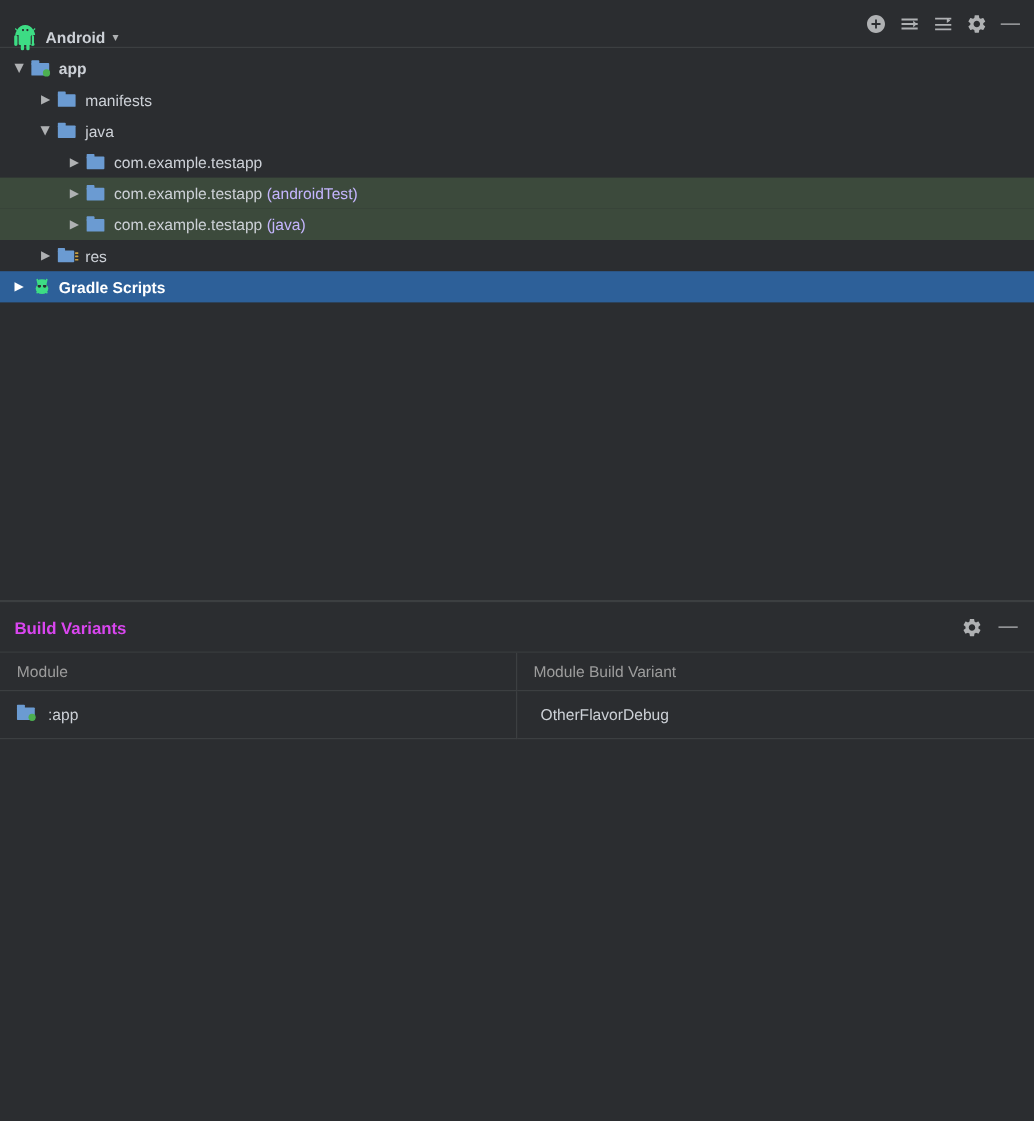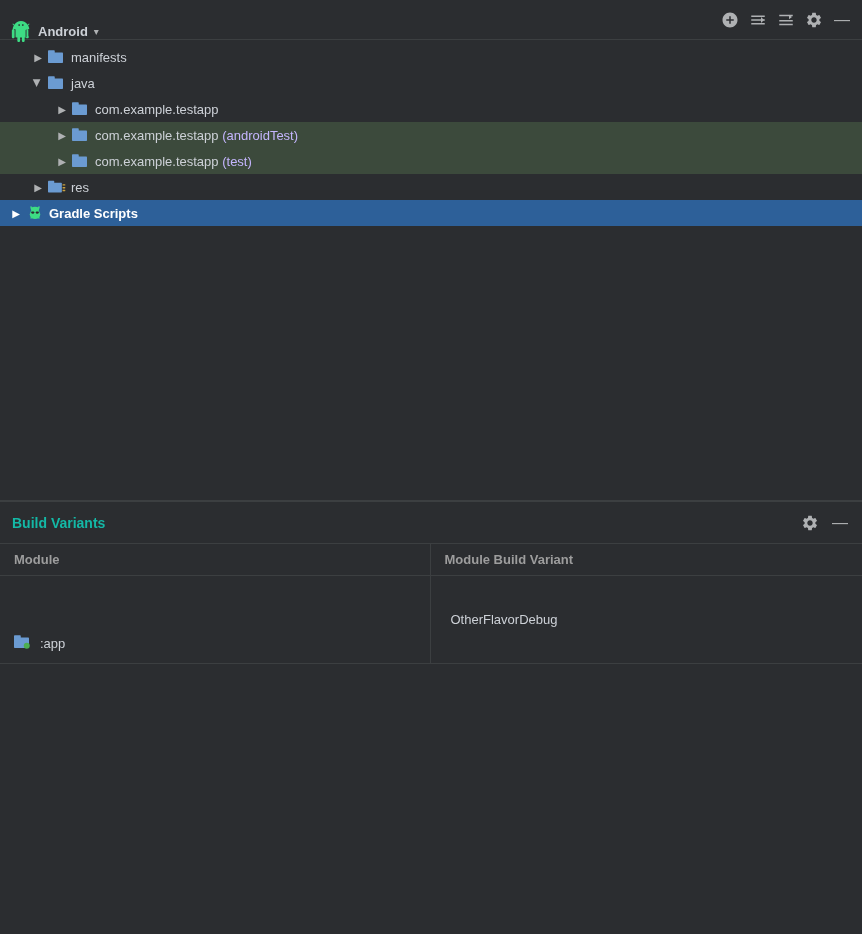--- a/index.html
+++ b/index.html
@@ -148,39 +148,39 @@
       align-items: center;
       justify-content: space-between;
       padding: 8px 12px;
       border-bottom: 1px solid #3c3f41;
       height: 42px;
     }
 
     .build-variants-title {
       font-size: 14px;
       font-weight: bold;
-      color: #14b8a6;
+      color: #d946ef;
     }
 
     .build-variants-icons {
       display: flex;
       align-items: center;
       gap: 10px;
     }
 
     
     .variants-table {
       width: 100%;
       border-collapse: collapse;
     }
 
     .variants-table th {
       text-align: left;
       padding: 8px 14px;
-      font-weight: bold;
+      font-weight: normal;
       font-size: 13px;
       color: #9d9d9d;
       border-bottom: 1px solid #3c3f41;
       background: #2b2d30;
     }
 
     .variants-table td {
       padding: 10px 14px;
       border-bottom: 1px solid #3c3f41;
       border-right: 1px solid #3c3f41;
@@ -197,21 +197,20 @@
     .variants-table th:first-child,
     .variants-table td:first-child {
       width: 430px;
       border-right: 1px solid #3c3f41;
     }
 
     .module-cell {
       display: flex;
       align-items: center;
       gap: 8px;
-      margin-top: 48px;
     }
 
     
     svg.android-robot {
       fill: #3ddc84;
     }
   </style>
 </head>
 <body>
 
@@ -252,20 +251,31 @@
           <svg width="18" height="18" viewBox="0 0 24 24" fill="#afb1b3">
               <path d="M19.14,12.94c0.04-0.3,0.06-0.61,0.06-0.94c0-0.32-0.02-0.64-0.07-0.94l2.03-1.58c0.18-0.14,0.23-0.41,0.12-0.61 l-1.92-3.32c-0.12-0.22-0.37-0.29-0.59-0.22l-2.39,0.96c-0.5-0.38-1.03-0.7-1.62-0.94L14.4,2.81c-0.04-0.24-0.24-0.41-0.48-0.41 h-3.84c-0.24,0-0.43,0.17-0.47,0.41L9.25,5.35C8.66,5.59,8.12,5.92,7.63,6.29L5.24,5.33c-0.22-0.08-0.47,0-0.59,0.22L2.74,8.87 C2.62,9.08,2.66,9.34,2.86,9.48l2.03,1.58C4.84,11.36,4.8,11.69,4.8,12s0.02,0.64,0.07,0.94l-2.03,1.58 c-0.18,0.14-0.23,0.41-0.12,0.61l1.92,3.32c0.12,0.22,0.37,0.29,0.59,0.22l2.39-0.96c0.5,0.38,1.03,0.7,1.62,0.94l0.36,2.54 c0.05,0.24,0.24,0.41,0.48,0.41h3.84c0.24,0,0.44-0.17,0.47-0.41l0.36-2.54c0.59-0.24,1.13-0.56,1.62-0.94l2.39,0.96 c0.22,0.08,0.47,0,0.59-0.22l1.92-3.32c0.12-0.22,0.07-0.47-0.12-0.61L19.14,12.94z M12,15.6c-1.98,0-3.6-1.62-3.6-3.6 s1.62-3.6,3.6-3.6s3.6,1.62,3.6,3.6S13.98,15.6,12,15.6z"></path>
             </svg>
         </span>
         <span class="header-icon" title="Minimize">—</span>
       </div>
     </div>
 
     <div class="tree-content">
 
+      <div class="tree-item indent-0" style="padding-left:8px;">
+        <span class="chevron open">▶</span>
+        <span class="folder-icon">
+          <svg width="18" height="16" viewBox="0 0 24 20" fill="none">
+            <rect x="0" y="4" width="20" height="14" rx="1" fill="#6b9bd2"></rect>
+            <rect x="0" y="1" width="9" height="5" rx="1" fill="#6b9bd2"></rect>
+            <circle cx="17" cy="15" r="4" fill="#4caf50"></circle>
+          </svg>
+        </span>
+        <span class="item-label" style="font-weight:bold;">app</span>
+      </div>
 
       <div class="tree-item" style="padding-left:30px;">
         <span class="chevron">▶</span>
         <span class="folder-icon">
           <svg width="18" height="16" viewBox="0 0 24 20" fill="none">
             <rect x="0" y="4" width="20" height="14" rx="1" fill="#6b9bd2"></rect>
             <rect x="0" y="1" width="9" height="5" rx="1" fill="#6b9bd2"></rect>
           </svg>
         </span>
         <span class="item-label">manifests</span>
@@ -305,21 +315,21 @@
       </div>
 
       <div class="tree-item" style="padding-left:54px; background:#3c4a3c;">
         <span class="chevron">▶</span>
         <span class="folder-icon">
           <svg width="18" height="16" viewBox="0 0 24 20" fill="none">
             <rect x="0" y="4" width="20" height="14" rx="1" fill="#6b9bd2"></rect>
             <rect x="0" y="1" width="9" height="5" rx="1" fill="#6b9bd2"></rect>
           </svg>
         </span>
-        <span class="item-label">com.example.testapp <span class="muted">(test)</span></span>
+        <span class="item-label">com.example.testapp <span class="muted">(java)</span></span>
       </div>
 
       <div class="tree-item" style="padding-left:30px;">
         <span class="chevron">▶</span>
         <span class="folder-icon">
           <svg width="20" height="16" viewBox="0 0 26 20" fill="none">
             <rect x="0" y="4" width="20" height="14" rx="1" fill="#6b9bd2"></rect>
             <rect x="0" y="1" width="9" height="5" rx="1" fill="#6b9bd2"></rect>
 
             <rect x="21" y="6" width="4" height="2" rx="0.5" fill="#c8a040"></rect>

